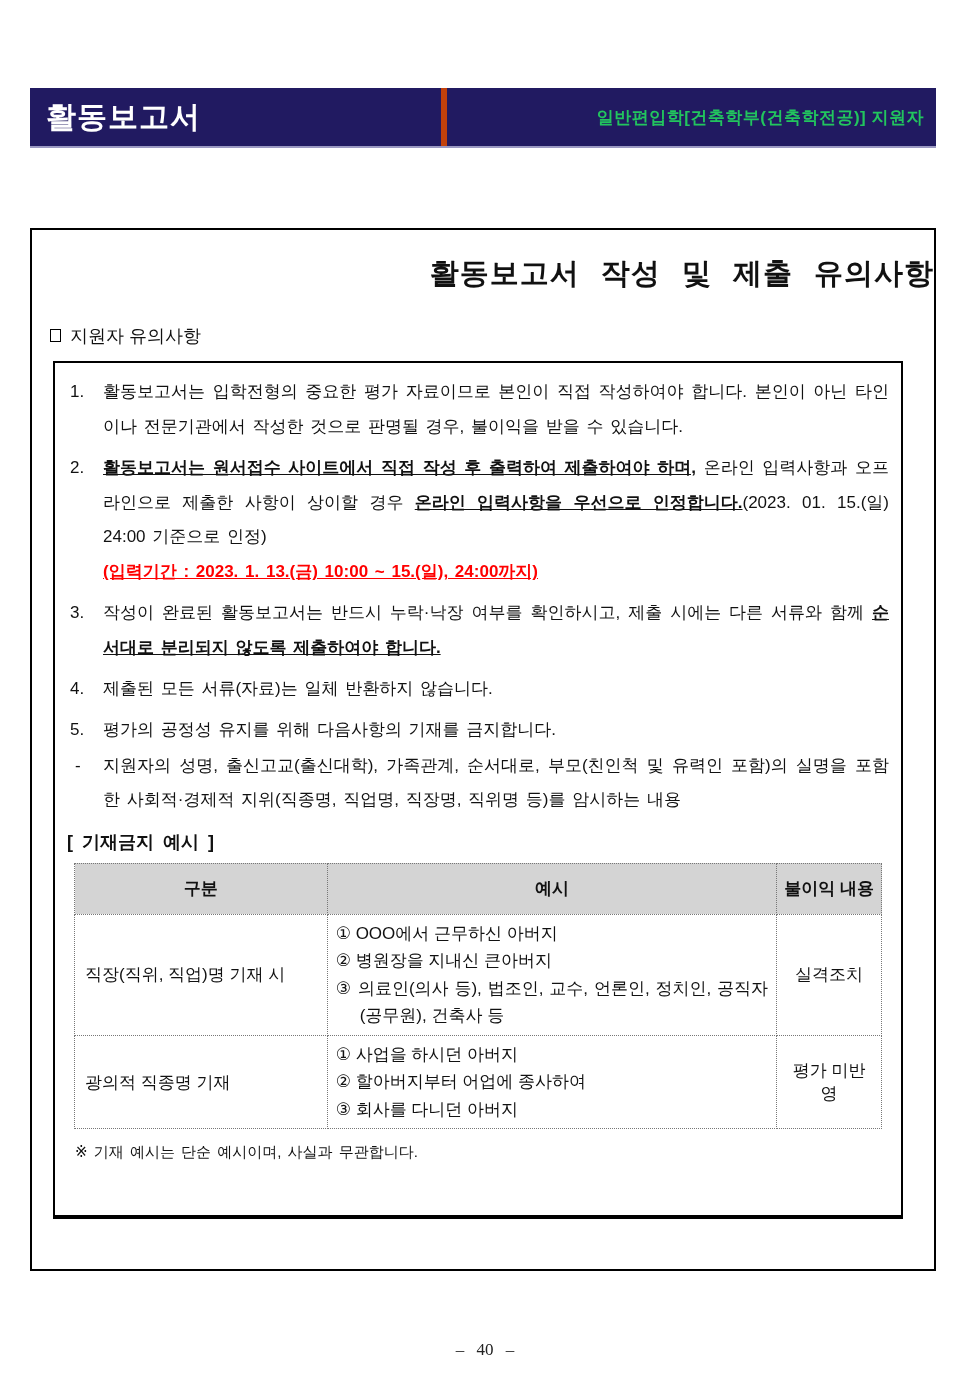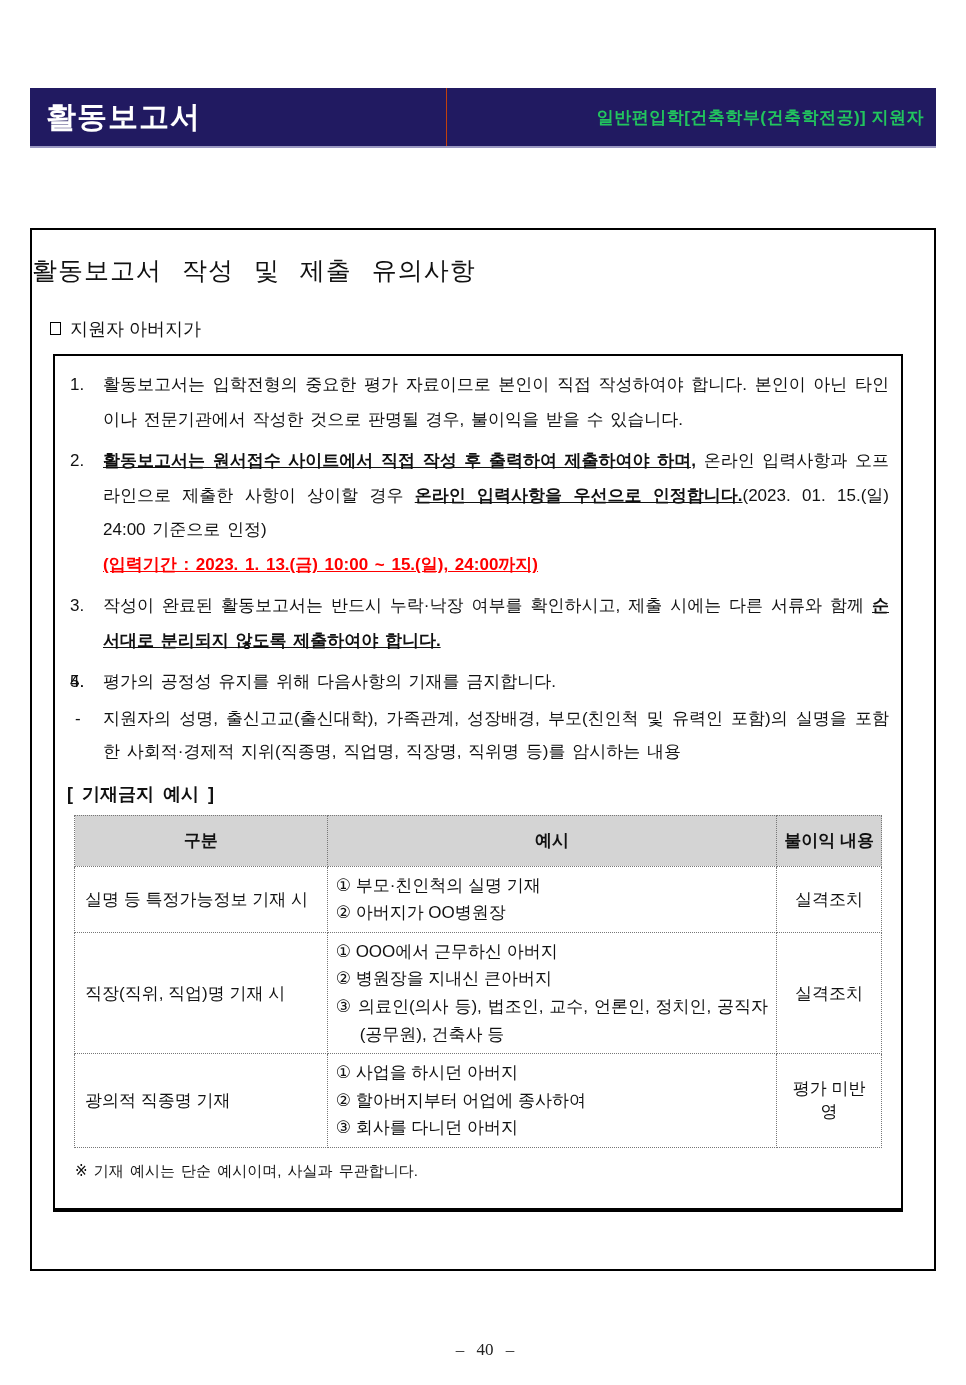--- a/index.html
+++ b/index.html
@@ -17,21 +17,21 @@
     position:absolute; top:88px; left:30px;
     width:906px; height:60px;
     background:var(--navy,#211a61);
     display:flex;
     border-bottom:2px solid #9b99c2;
   }
   .header-left{
     width:417px; height:100%;
     display:flex; align-items:center;
     padding-left:16px;
-    border-right:1px solid #c2410c;
+    border-right:6px solid #c2410c;
   }
   .header-left .h-title{
     color:#fff; font-size:30px; font-weight:bold; letter-spacing:1px;
   }
   .header-right{
     flex:1; height:100%;
     display:flex; align-items:center; justify-content:flex-end;
     padding-right:12px;
   }
   .header-right .h-sub{
@@ -40,22 +40,22 @@
 
   
   .outer-box{
     position:absolute; top:228px; left:30px;
     width:906px; height:1043px;
     border:2px solid #000;
     background:#fff;
   }
   .doc-title{
     margin-top:24px;
-    text-align:left;
-    font-size:25px; font-weight:normal;
+    text-align:right;
+    font-size:29px; font-weight:bold;
     word-spacing:12px; letter-spacing:1px;
   }
   .section-line{
     margin:30px 0 0 18px;
     font-size:18px;
     display:flex; align-items:center; gap:9px;
   }
   .sq-bullet{
     display:inline-block; width:11px; height:13px;
     border:1.5px solid #000;
@@ -135,59 +135,49 @@
   <div class="header-right">
     <span class="h-sub">일반편입학[건축학부(건축학전공)] 지원자</span>
   </div>
 </div>
 
 <div class="outer-box">
   <div class="doc-title">활동보고서 작성 및 제출 유의사항</div>
 
   <div class="section-line">
     <span class="sq-bullet"></span>
-    <span>지원자 아버지가</span>
+    <span>지원자 유의사항</span>
   </div>
 
   <div class="inner-box">
     <div id="items-container">
         <div class="item"><span class="num">1.</span><span>활동보고서는 입학전형의 중요한 평가 자료이므로 본인이 직접 작성하여야 합니다. 본인이 아닌 타인이나 전문기관에서 작성한 것으로 판명될 경우, 불이익을 받을 수 있습니다.</span></div>
         <div class="item"><span class="num">2.</span><span style="font-weight: bold; text-decoration: underline;">활동보고서는 원서접수 사이트에서 직접 작성 후 출력하여 제출하여야 하며,</span><span> 온라인 입력사항과 오프라인으로 제출한 사항이 상이할 경우 </span><span style="font-weight: bold; text-decoration: underline;">온라인 입력사항을 우선으로 인정합니다.</span><span>(2023. 01. 15.(일) 24:00 기준으로 인정)</span><span class="extra-line" style="color: rgb(255, 0, 0);">(입력기간 : 2023. 1. 13.(금) 10:00 ~ 15.(일), 24:00까지)</span></div>
         <div class="item"><span class="num">3.</span><span>작성이 완료된 활동보고서는 반드시 누락·낙장 여부를 확인하시고, 제출 시에는 다른 서류와 함께 </span><span style="font-weight: bold; text-decoration: underline;">순서대로 분리되지 않도록 제출하여야 합니다.</span></div>
-        <div class="item"><span class="num">4.</span></div>
+        <div class="item"><span class="num">4.</span><span>제출된 모든 서류(자료)는 일체 반환하지 않습니다.</span></div>
         <div class="item"><span class="num">5.</span><span>평가의 공정성 유지를 위해 다음사항의 기재를 금지합니다.</span></div>
-        <div class="item dash"><span class="num">-</span><span>지원자의 성명, 출신고교(출신대학), 가족관계, 성장배경, 부모(친인척 및 유력인 포함)의 실명을 포함한 사회적·경제적 지위(직종명, 직업명, 직장명, 직위명 등)를 암시하는 내용</span></div>
+        <div class="item dash"><span class="num">-</span><span>지원자의 성명, 출신고교(출신대학), 가족관계, 순서대로, 부모(친인척 및 유력인 포함)의 실명을 포함한 사회적·경제적 지위(직종명, 직업명, 직장명, 직위명 등)를 암시하는 내용</span></div>
       </div>
 
     <div class="tbl-caption">[ 기재금지 예시 ]</div>
 
     <table class="gtable">
       <colgroup>
           <col class="col-cat">
           <col class="col-ex">
           <col class="col-pen">
         </colgroup>
       <thead>
         <tr>
           <th>구분</th>
           <th>예시</th>
           <th>불이익 내용</th>
         </tr>
       </thead>
       <tbody id="table-body">
-          <tr>
-            <td class="cat">실명 등 특정가능정보 기재 시</td>
-            <td class="ex">
-              <ul>
-                <li>① 부모·친인척의 실명 기재</li>
-                <li>② 아버지가 OO병원장</li>
-              </ul>
-            </td>
-            <td class="pen">실격조치</td>
-          </tr>
           <tr>
             <td class="cat">직장(직위, 직업)명 기재 시</td>
             <td class="ex">
               <ul>
                 <li>① OOO에서 근무하신 아버지</li>
                 <li>② 병원장을 지내신 큰아버지</li>
                 <li>③ 의료인(의사 등), 법조인, 교수, 언론인, 정치인, 공직자 (공무원), 건축사 등</li>
               </ul>
             </td>
             <td class="pen">실격조치</td>

